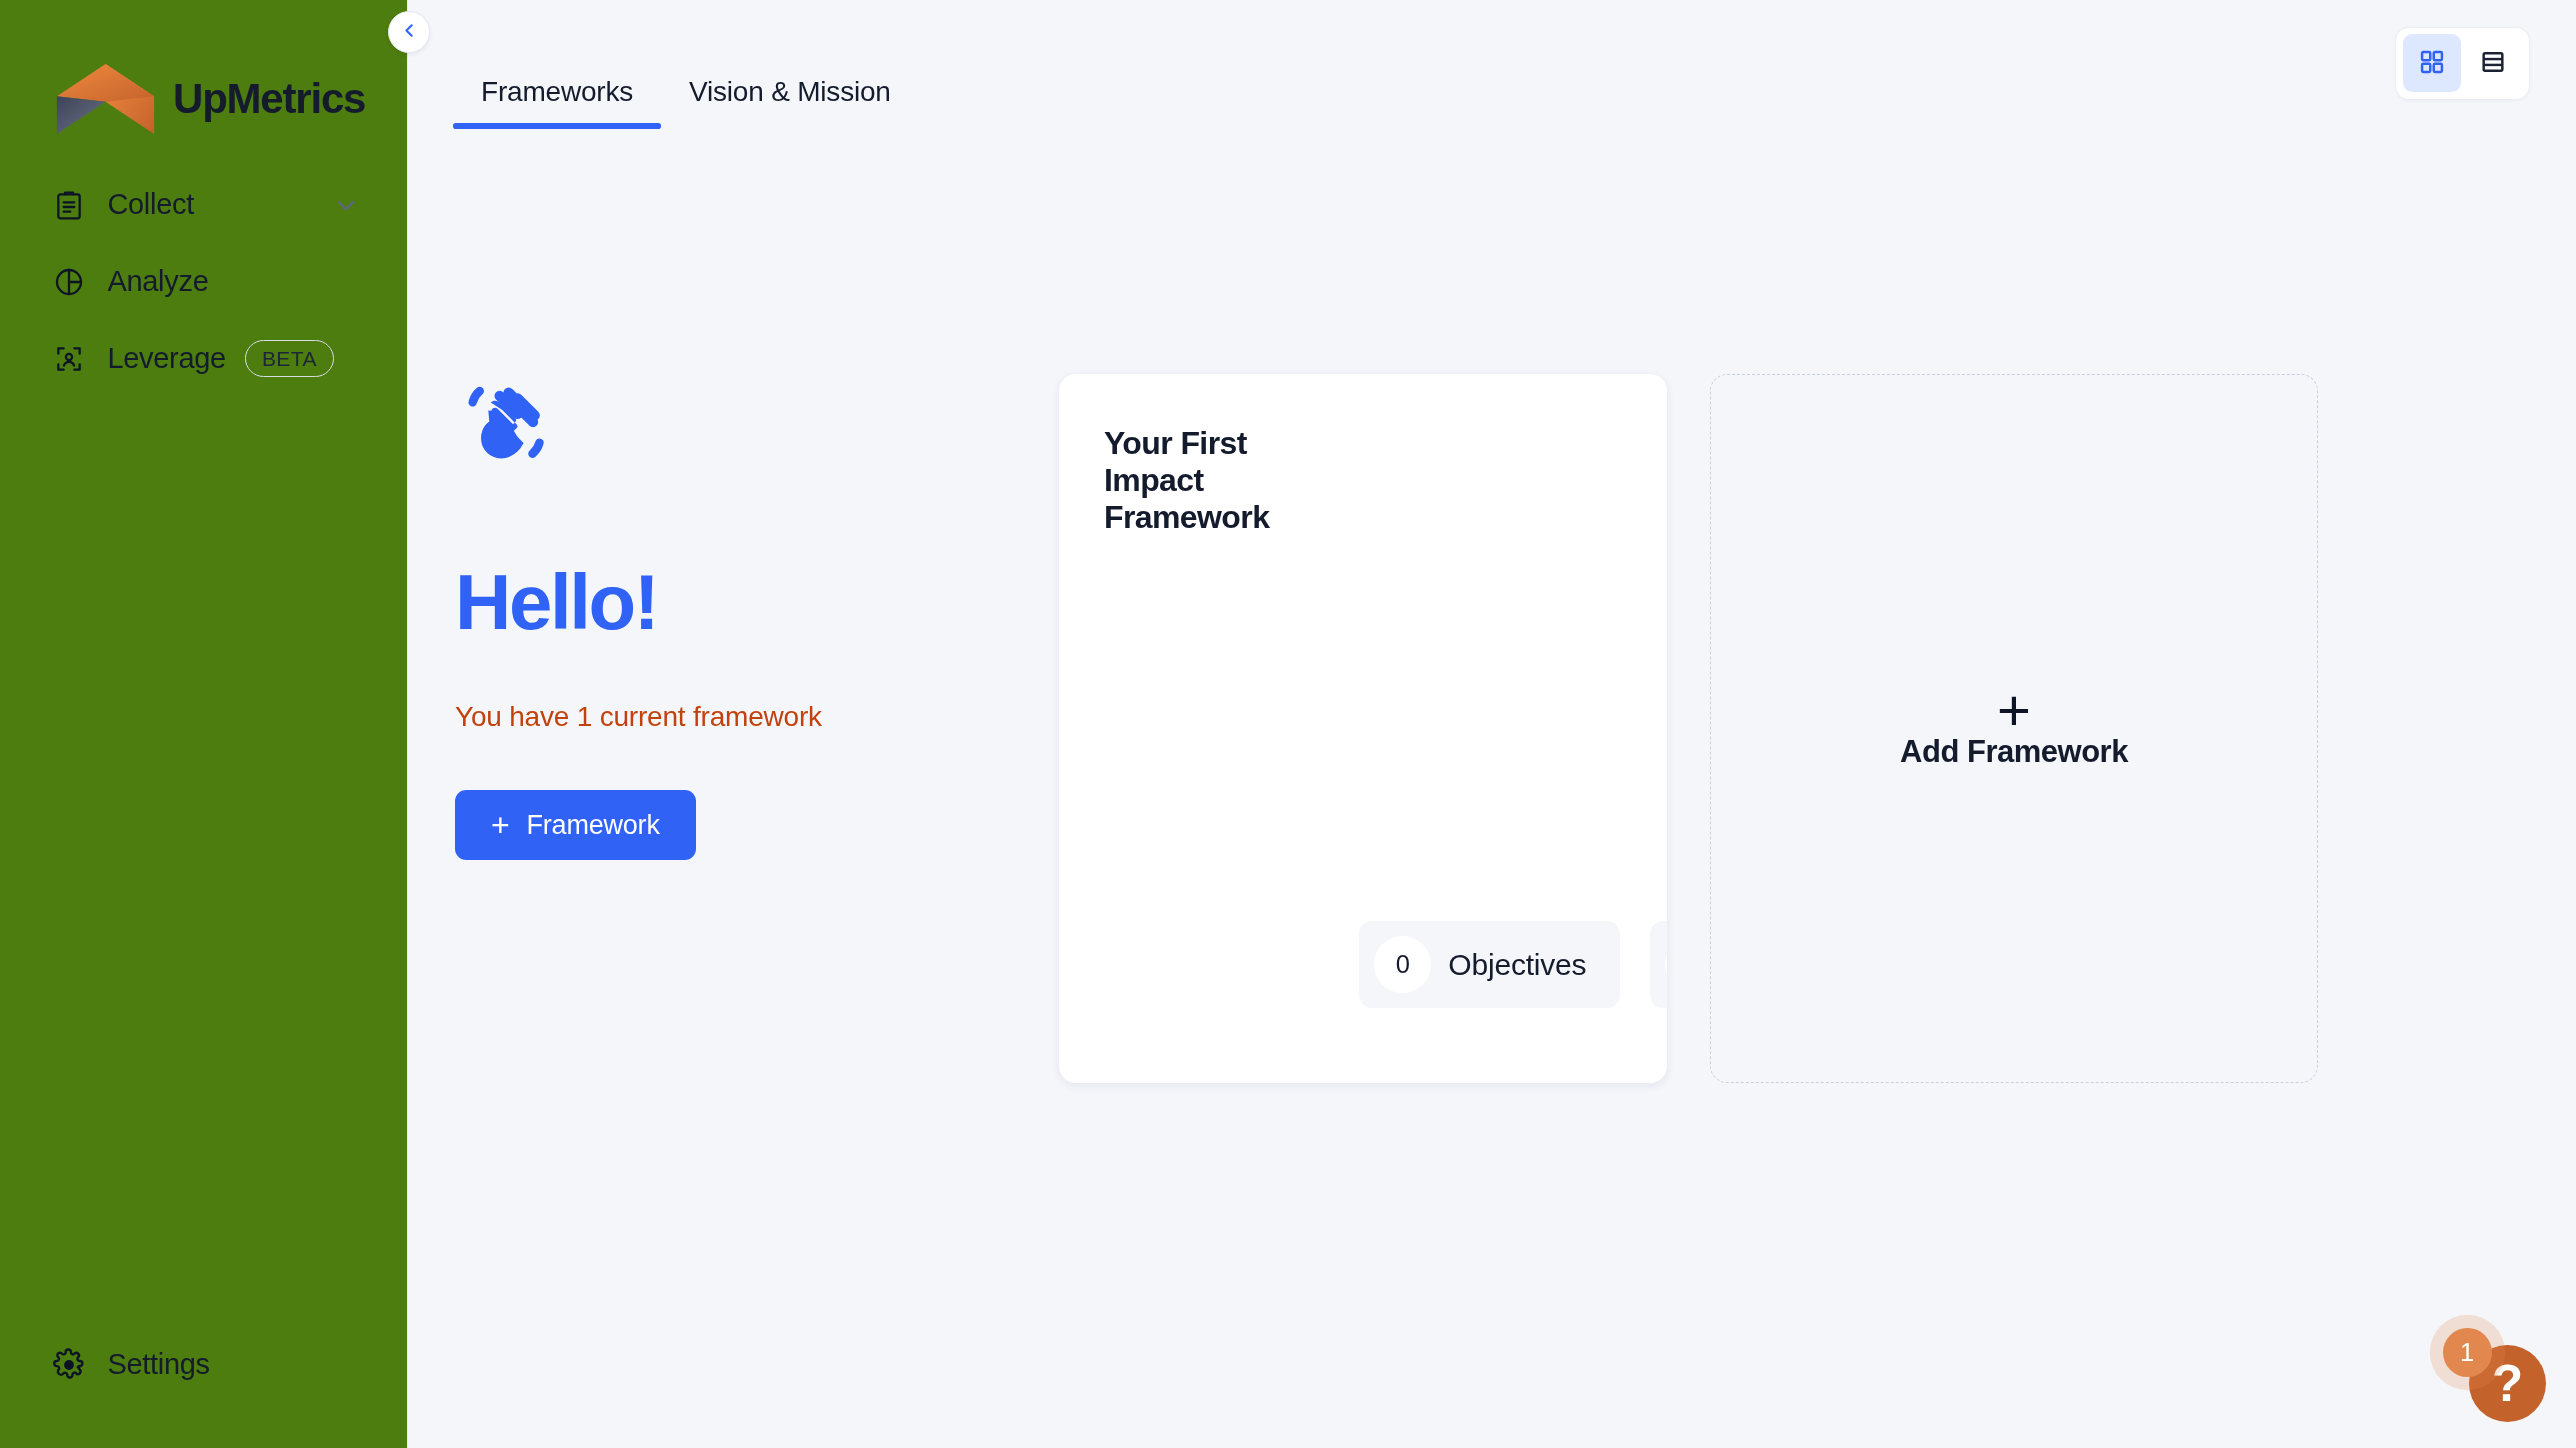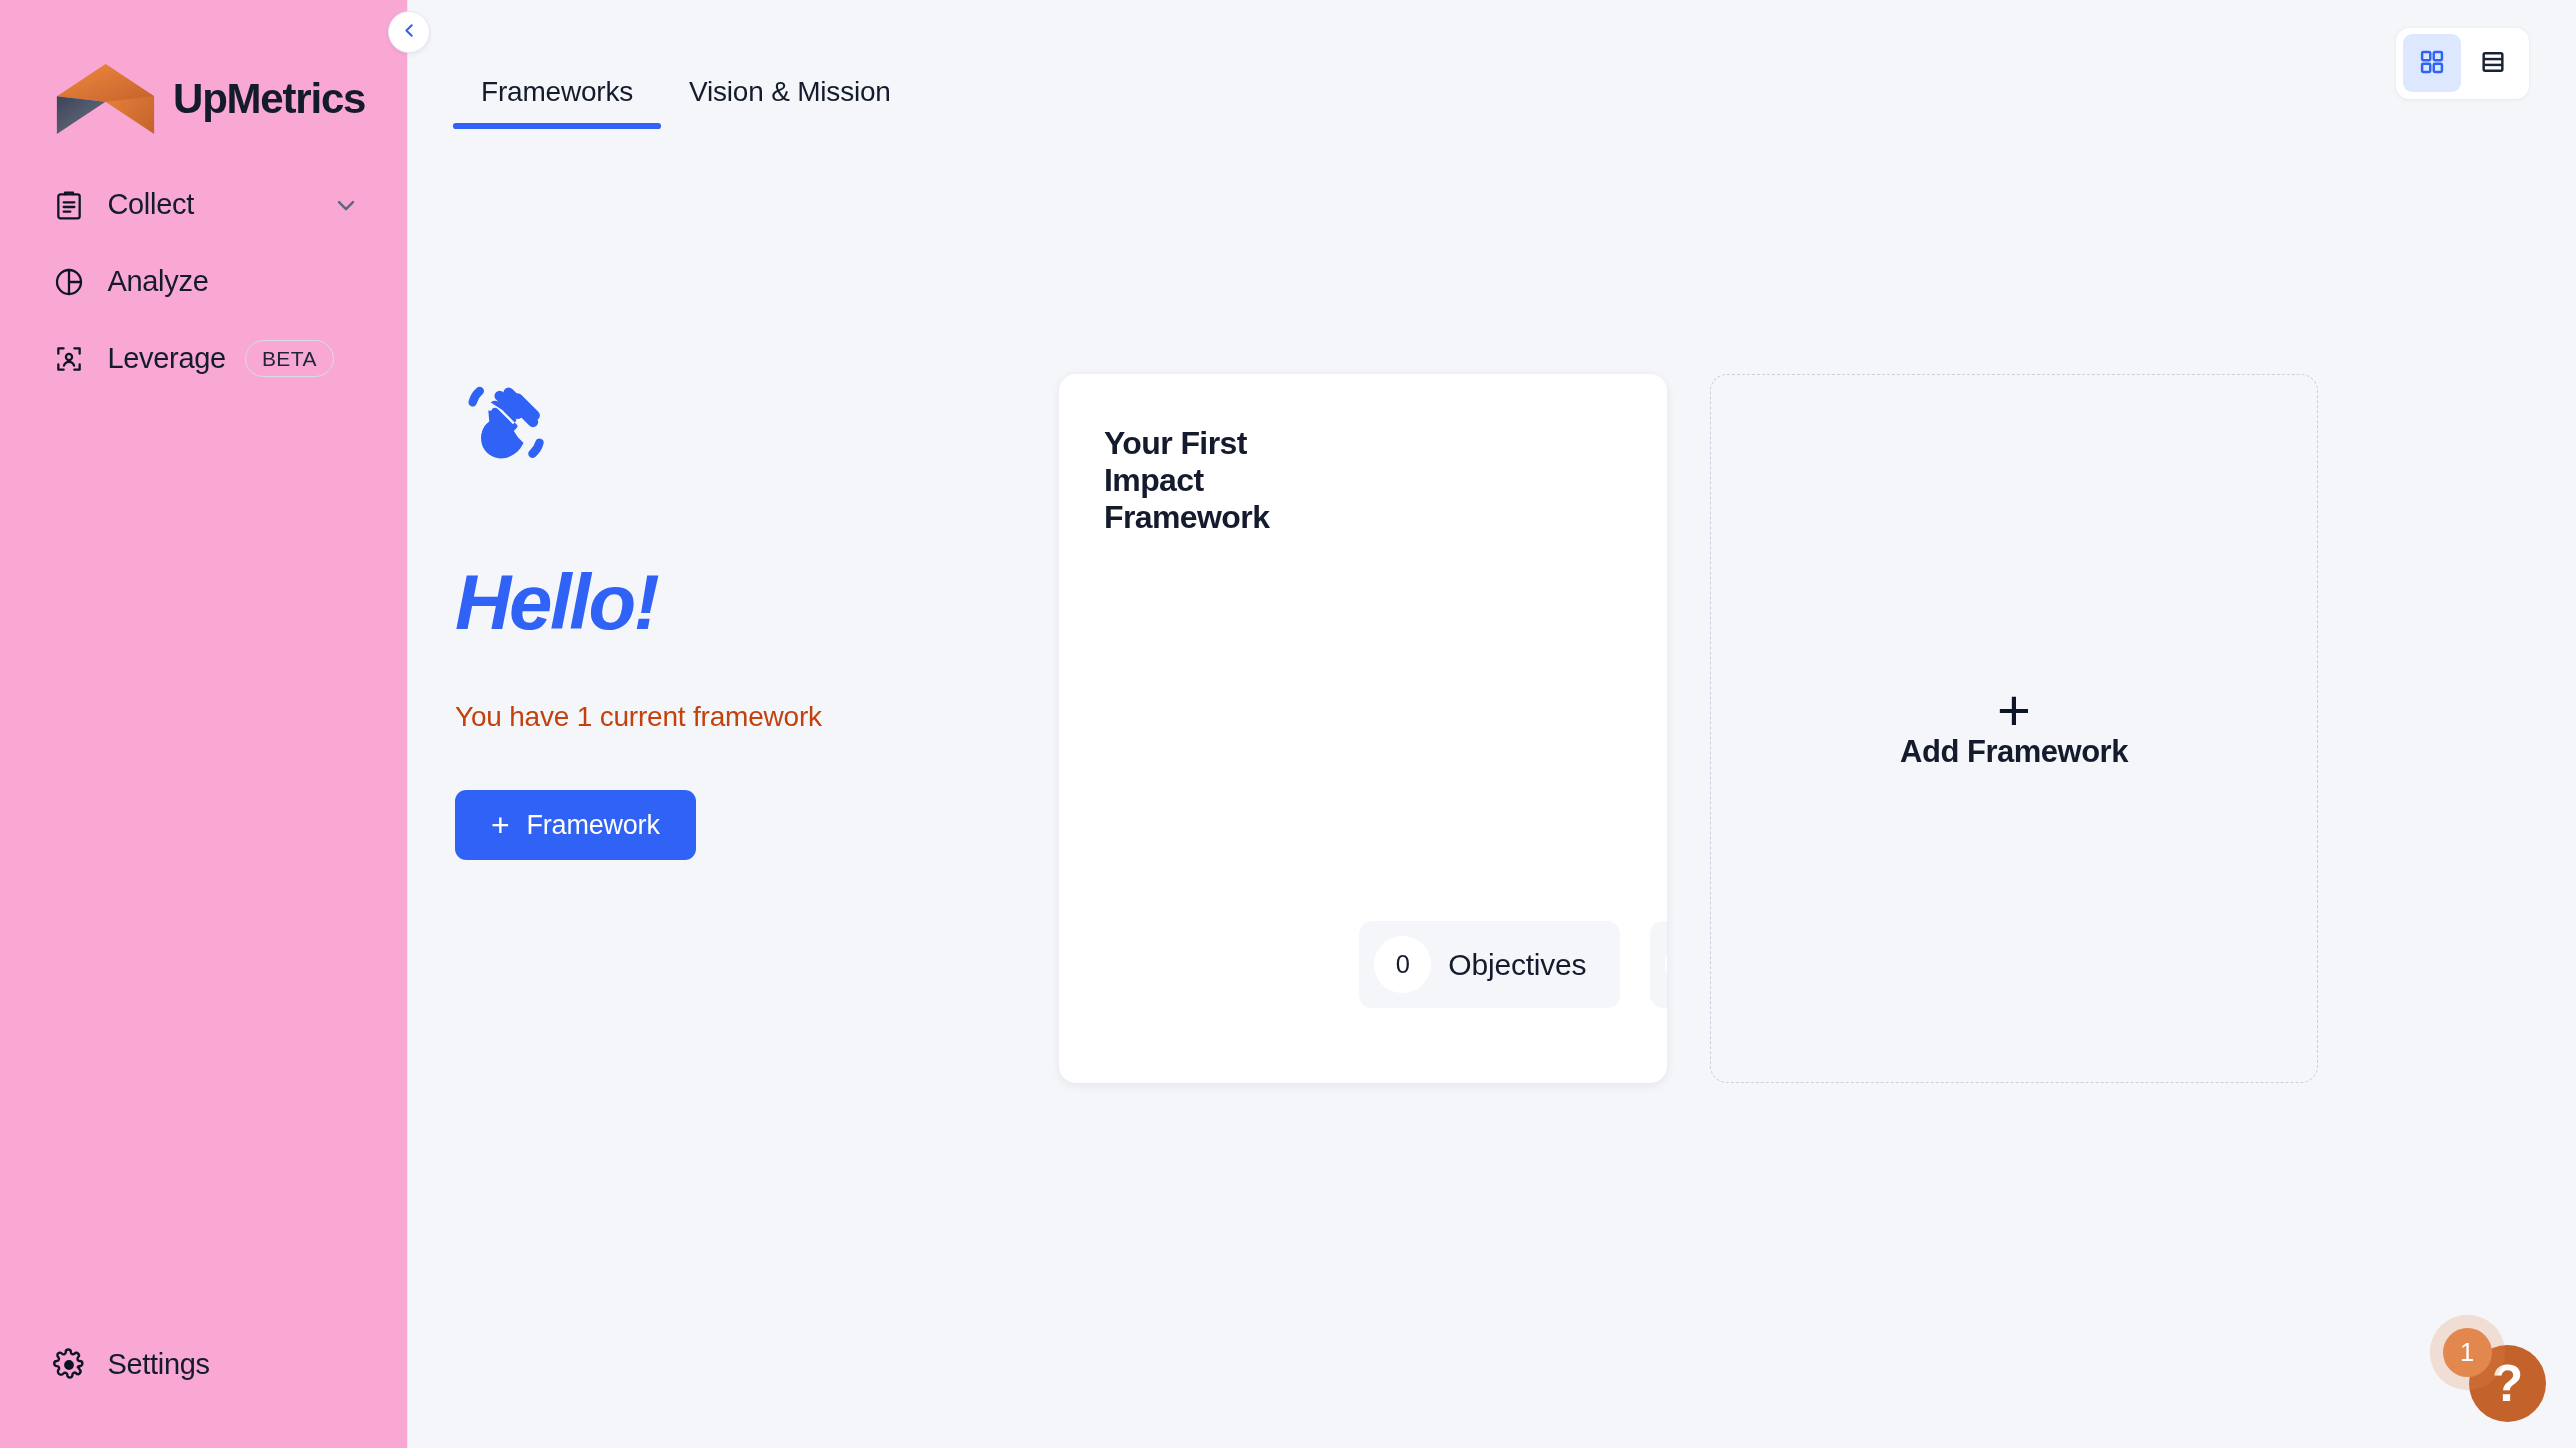--- a/index.html
+++ b/index.html
@@ -8,21 +8,21 @@
     font-family: "Liberation Sans", sans-serif;
     background: #ffffff;
     overflow: hidden;
   }
   #app { position: relative; width: 2576px; height: 1448px; display: flex; }
 
   
   #sidebar {
     position: relative;
     width: 408px; height: 1448px;
-    background: #f9a8d4;
+    background: #4d7c0f;
     border-right: 0.9px solid #e7eaf0;
     flex: 0 0 408px;
     display: flex; flex-direction: column;
   }
   .brand {
     display: flex; align-items: center; gap: 17px;
     padding: 58px 0 0 55px;
     height: 140px;
   }
   .brand-mark { width: 101px; height: 74px; flex: 0 0 101px; }
@@ -120,21 +120,21 @@
     position: relative;
     display: flex;
     padding: 245px 0 0 0;
     height: calc(1448px - 129px);
   }
   .hero { width: 651px; flex: 0 0 651px; padding-left: 47px; }
   .wave-icon { width: 104px; height: 104px; display: block; }
   .hello {
     margin-top: 85px;
     font-size: 78px; font-weight: 700; letter-spacing: -2.4px;
-    color: #2f62f5; line-height: 1; font-style: italic;
+    color: #2f62f5; line-height: 1;
   }
   .hero-sub {
     margin-top: 60px;
     font-size: 28px; color: #c2410c; letter-spacing: -0.2px;
   }
   .primary-btn {
     margin-top: 57px;
     display: inline-flex; align-items: center; justify-content: center;
     gap: 17px;
     height: 70px; padding: 0 36px;

